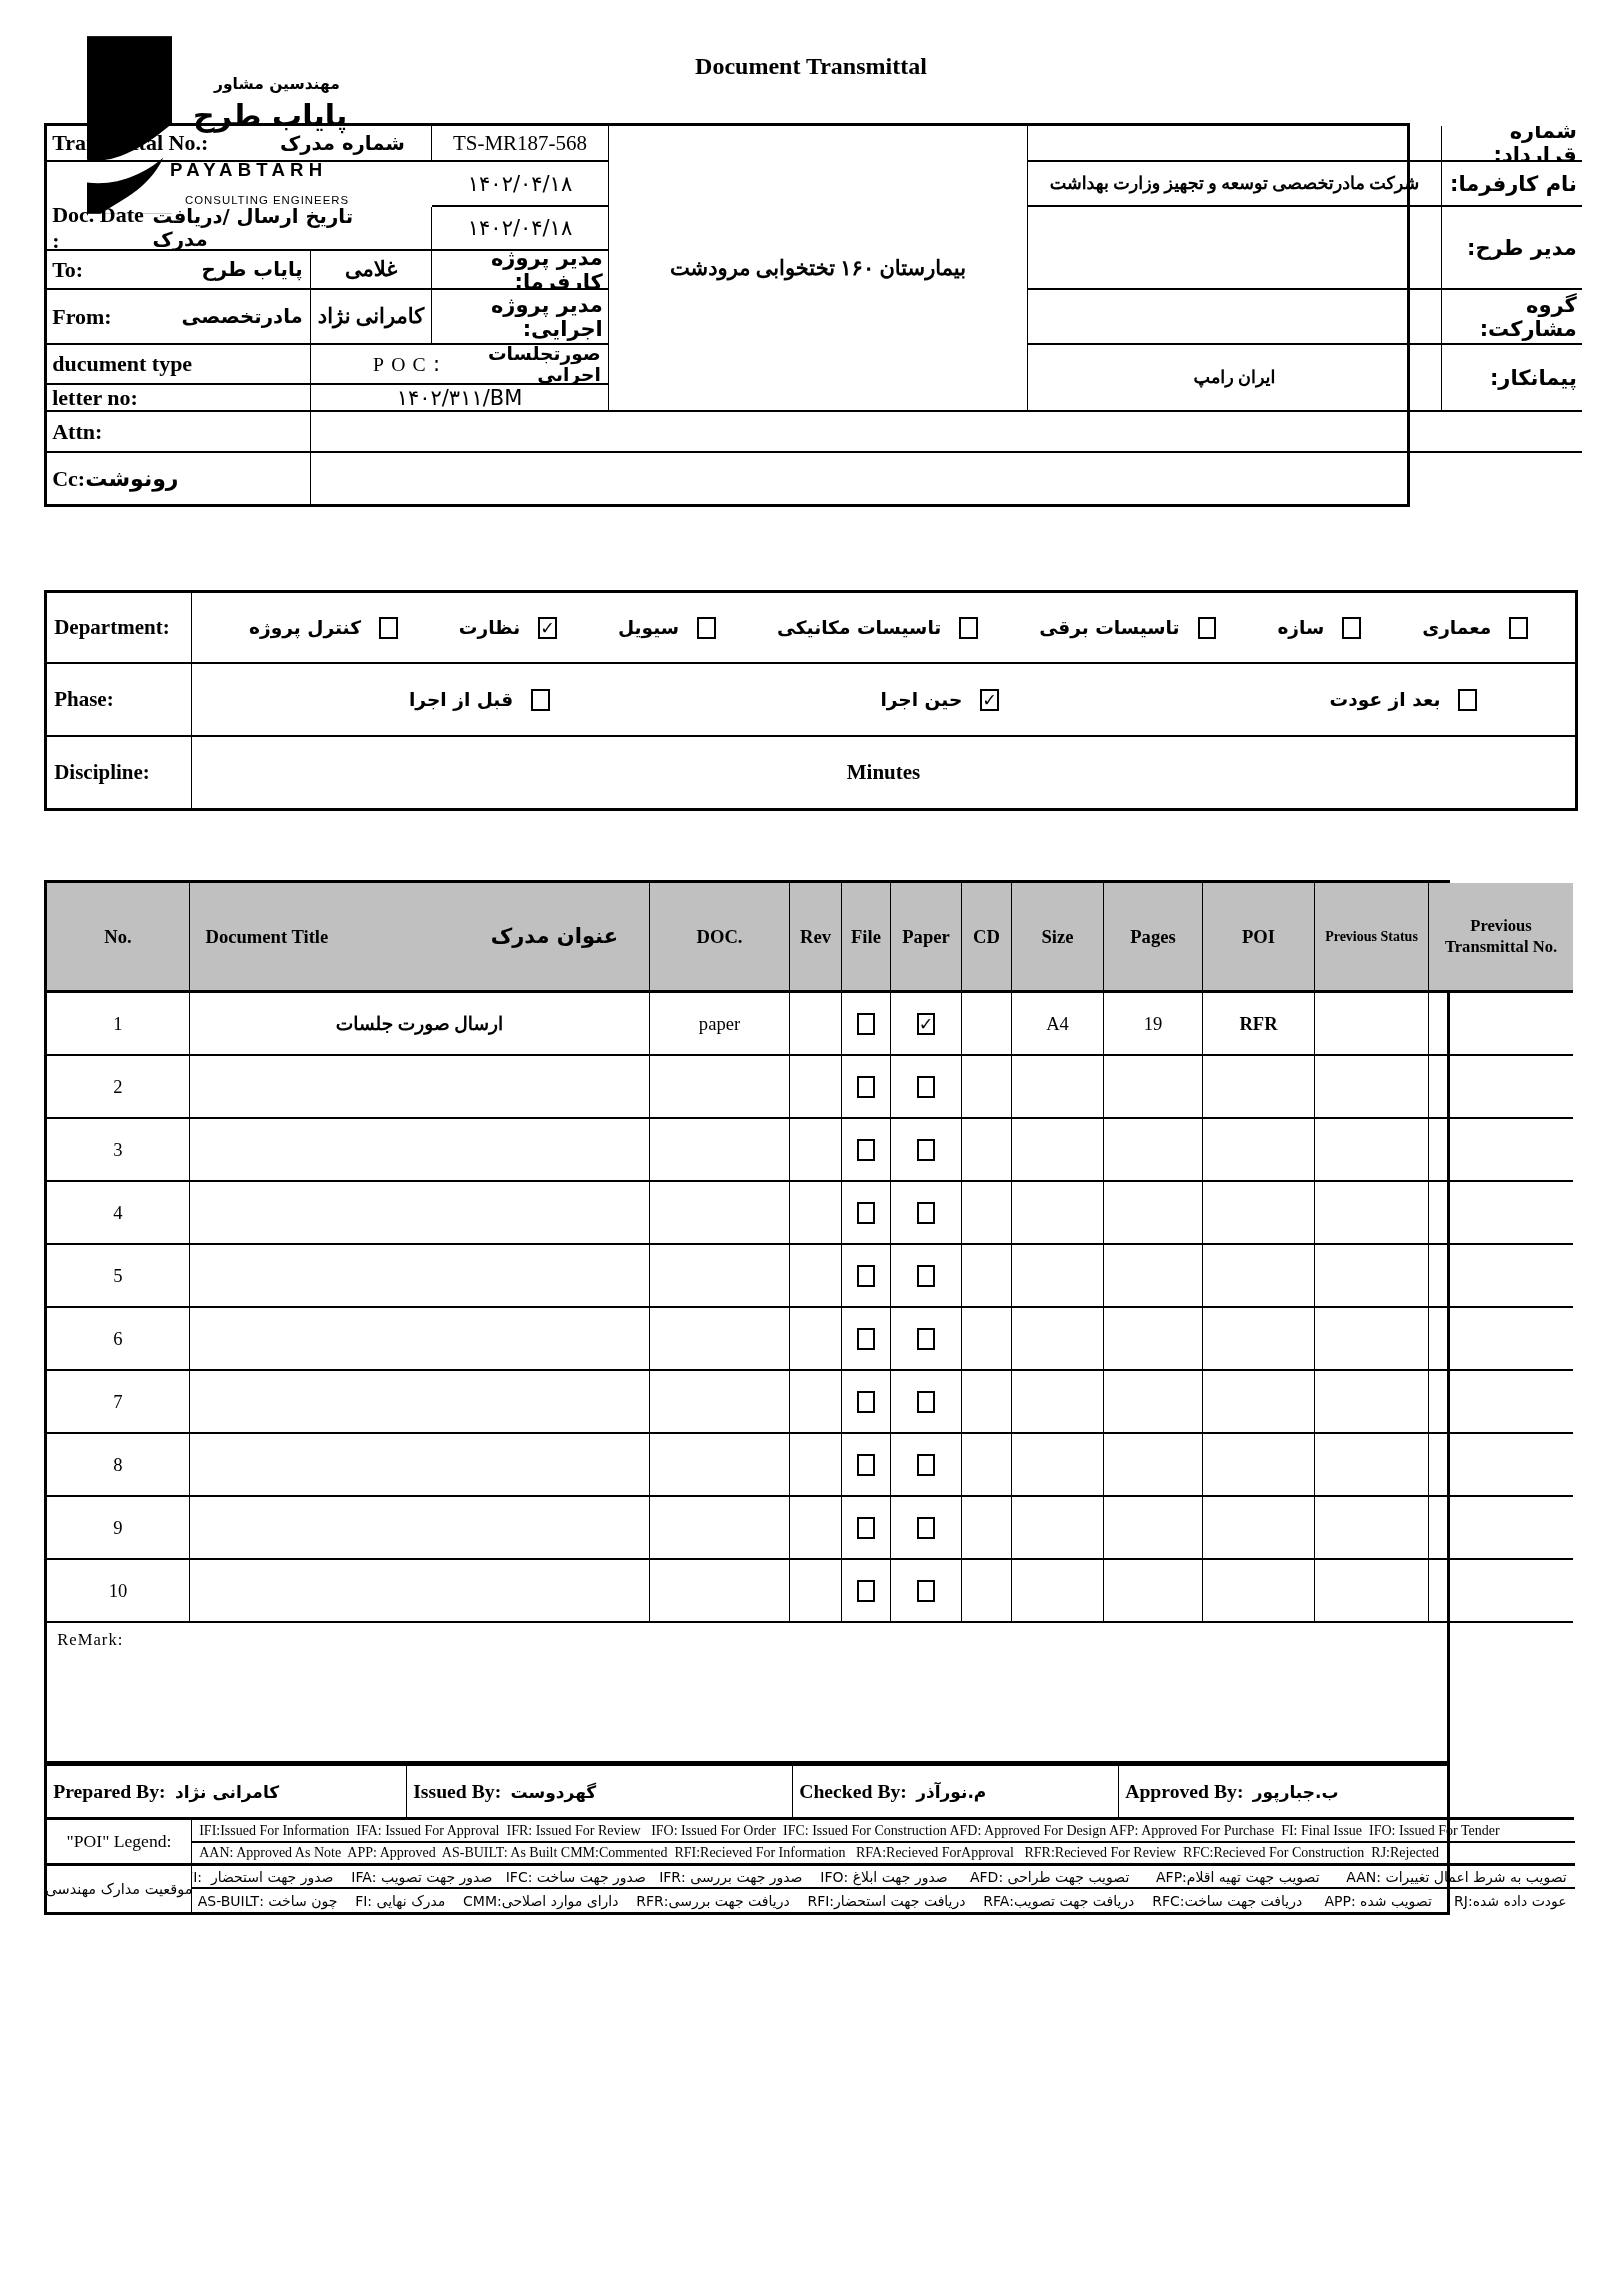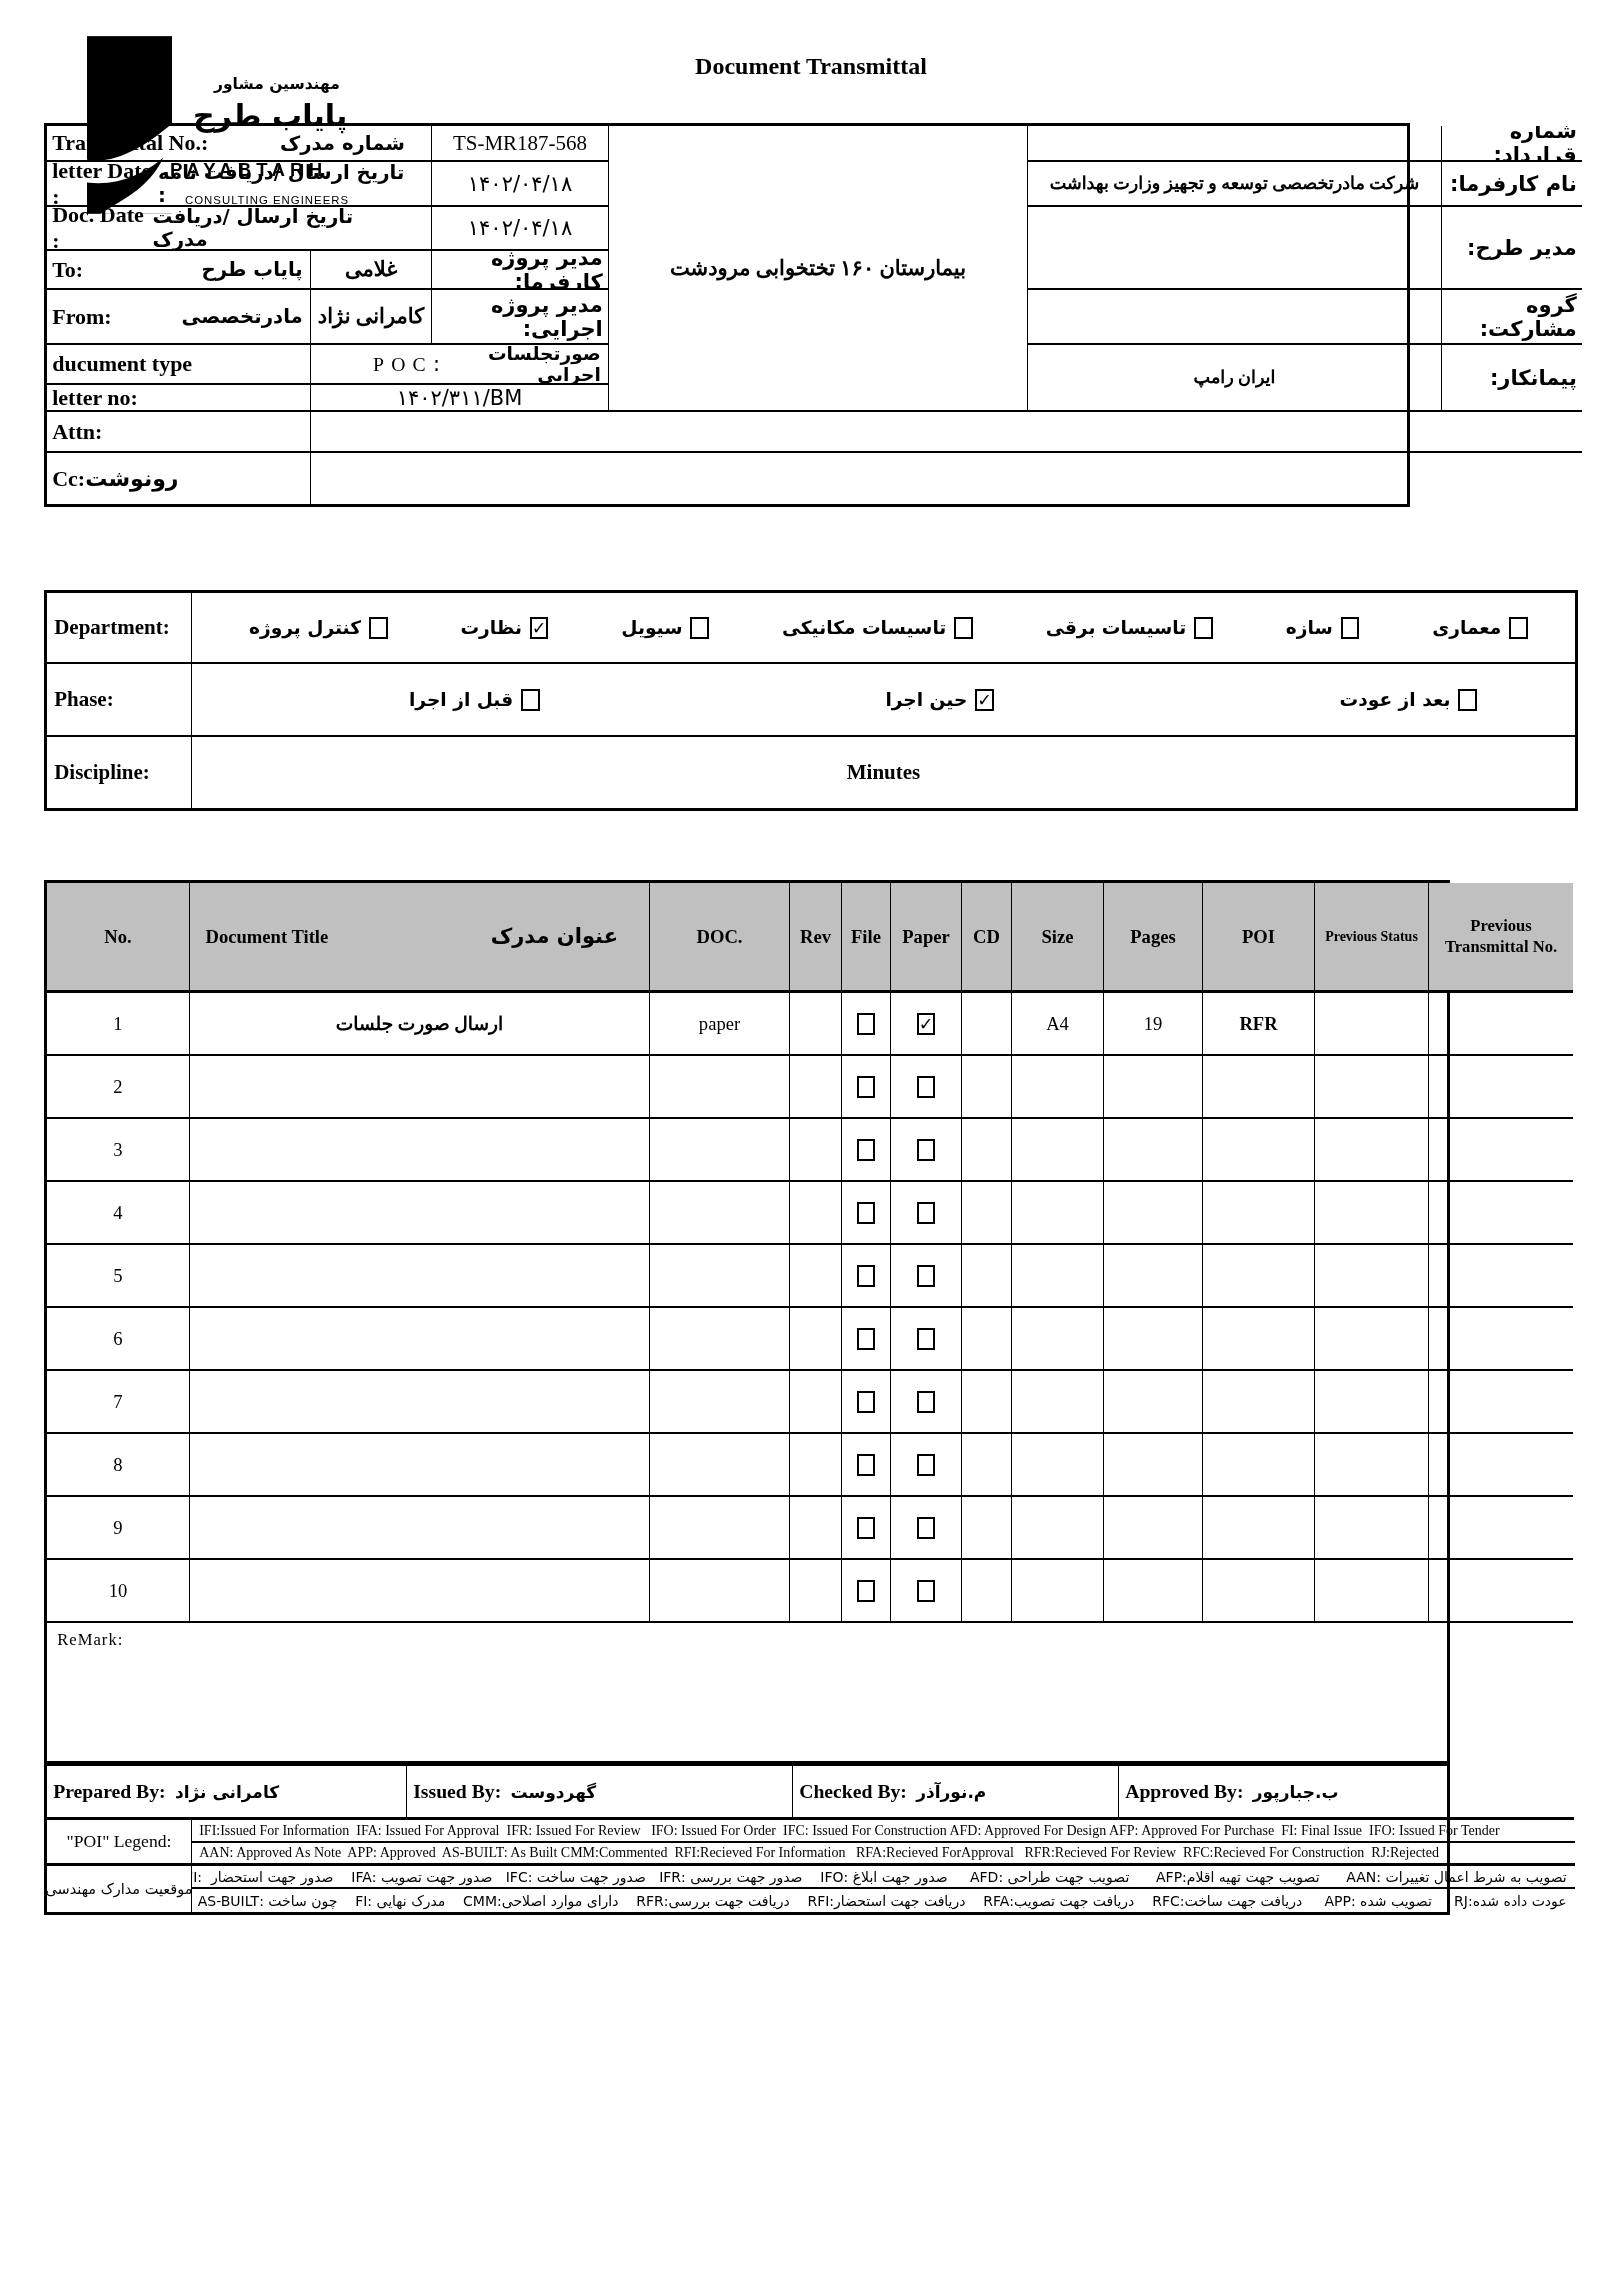--- a/index.html
+++ b/index.html
@@ -34,21 +34,21 @@
   .rtl-left{direction:rtl;justify-content:flex-end;font-size:19.7px;font-weight:bold;}
   .fac{justify-content:center;direction:rtl;font-size:18.6px;font-weight:bold;}
   
   #depttable{left:44px;top:590px;width:1534px;display:grid;box-sizing:border-box;border:3.1px solid #000;
     grid-template-columns:145px 1383px;grid-template-rows:71px 73px 71px;}
   #depttable .cell{border-bottom:2.6px solid #000;font-size:21px;}
   #depttable .lbl{border-right:1.6px solid #000;font-weight:bold;padding-left:7.2px;}
   #depttable .noB{border-bottom:none;}
   .chkrow{display:flex;align-items:center;justify-content:space-between;padding:0 47px 0 57px;}
   .phaserow{display:flex;align-items:center;justify-content:space-between;padding:0 98px 0 217px;}
-  .chkitem{display:flex;gap:8px;}
+  .chkitem{display:flex;gap:18px;}
   .chkitem .fa{font-size:18.6px;font-weight:bold;}
   .cb{width:18.6px;height:22px;border:2.1px solid #000;display:inline-flex;align-items:center;justify-content:center;
       font-size:17.6px;font-family:"DejaVu Sans",sans-serif;background:#fff;box-sizing:border-box;}
   .centerv{justify-content:center;}
   
   #mainblock{left:44px;top:880px;width:1406px;box-sizing:border-box;border:3.1px solid #000;}
   .mtgrid{display:grid;grid-template-columns:143px 460px 140px 52px 49px 71px 50px 92px 99px 112px 114px 144px;}
   .mtgrid .cell{border-right:1.6px solid #000;border-bottom:2.6px solid #000;justify-content:center;font-size:18.6px;}
   .mtgrid .last{border-right:none;}
   .hdr{height:110px;background:#c0c0c0;font-weight:bold;text-align:center;line-height:1.25;}
@@ -97,24 +97,20 @@
 
   <div class="cell lblmix" style="grid-row:1;grid-column:1/3;">
     <span class="en">Transmittal No.:</span>
     <span class="fa">شماره مدرک</span>
   </div>
   <div class="cell valc en" style="grid-row:1;grid-column:3;">TS-MR187-568</div>
   <div class="cell fac" style="grid-row:1/8;grid-column:4;font-size:21px;">بیمارستان ۱۶۰ تختخوابی مرودشت</div>
   <div class="cell" style="grid-row:1;grid-column:5;"></div>
   <div class="cell rtl-lbl fa noR" style="grid-row:1;grid-column:6;">شماره قرارداد:</div>
 
-  <div class="cell lblmix" style="grid-row:2;grid-column:1/3;">
-    <span class="en">letter Date  :</span>
-    <span class="fa" dir="ltr">تاریخ ارسال  /دریافت نامه  :</span>
-  </div>
   <div class="cell valc fa" dir="ltr" style="grid-row:2;grid-column:3;">۱۴۰۲/۰۴/۱۸</div>
   <div class="cell fac" style="grid-row:2;grid-column:5;font-size:17.6px;">شرکت مادرتخصصی توسعه و تجهیز وزارت بهداشت</div>
   <div class="cell rtl-lbl fa noR" style="grid-row:2;grid-column:6;">نام کارفرما:</div>
 
   <div class="cell lblmix" style="grid-row:3;grid-column:1/3;">
     <span class="en">Doc. Date :</span>
     <span class="fa" dir="ltr">تاریخ ارسال /دریافت مدرک</span>
   </div>
   <div class="cell valc fa" dir="ltr" style="grid-row:3;grid-column:3;">۱۴۰۲/۰۴/۱۸</div>
   <div class="cell" style="grid-row:3/5;grid-column:5;"></div>

